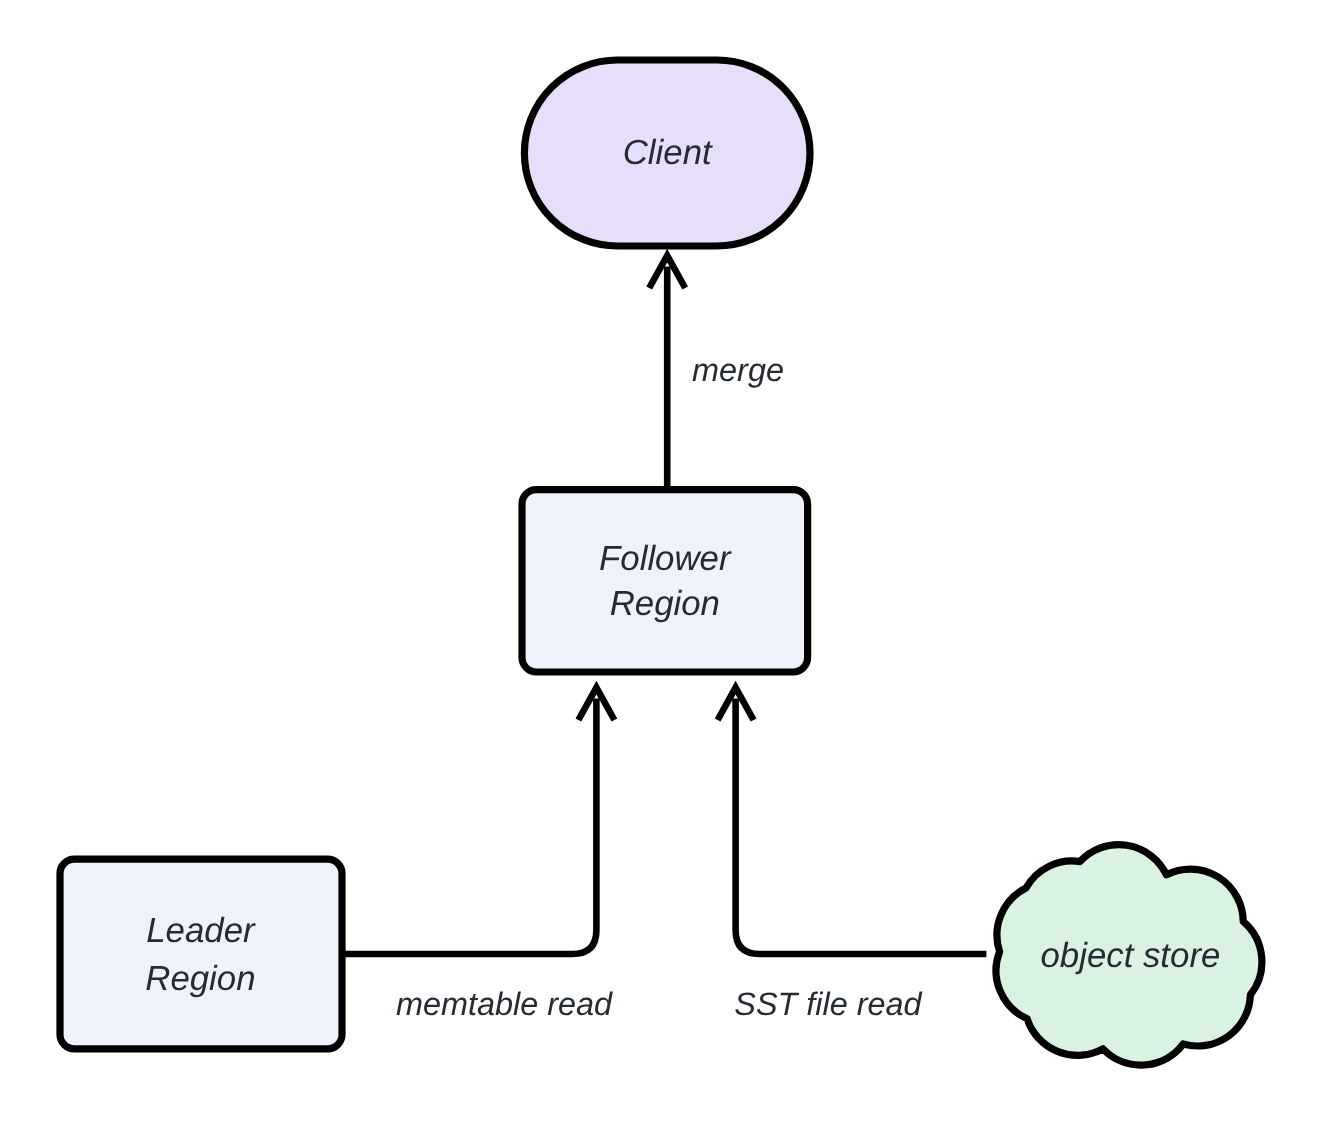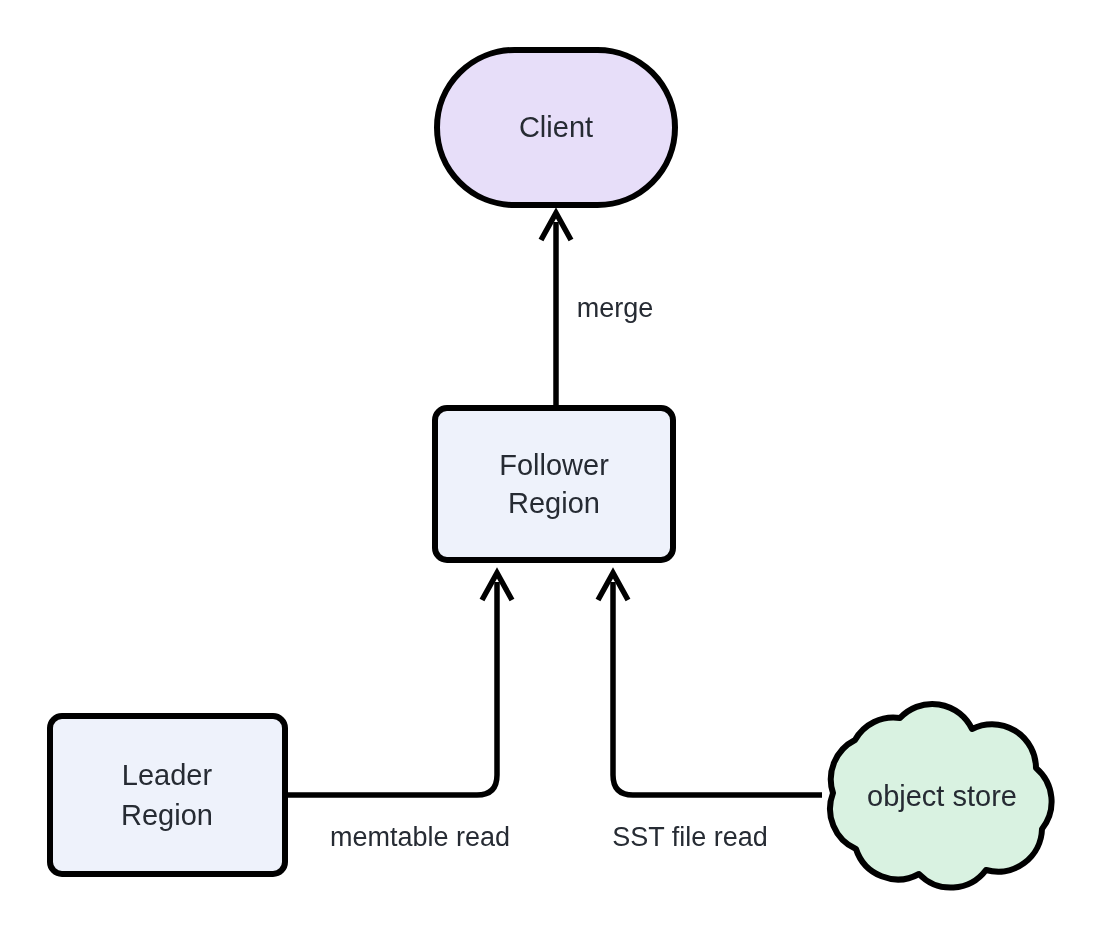--- a/index.html
+++ b/index.html
@@ -10,20 +10,21 @@
   }
   body {
     font-family: "Liberation Sans", sans-serif;
   }
   #diagram-root {
     position: relative;
     width: 1108px;
     height: 946px;
     background: #ffffff;
     overflow: hidden;
+    font-style: italic;
   }
   #diagram-svg {
     position: absolute;
     left: 0;
     top: 0;
     width: 1108px;
     height: 946px;
     display: block;
   }
   .node-label {

